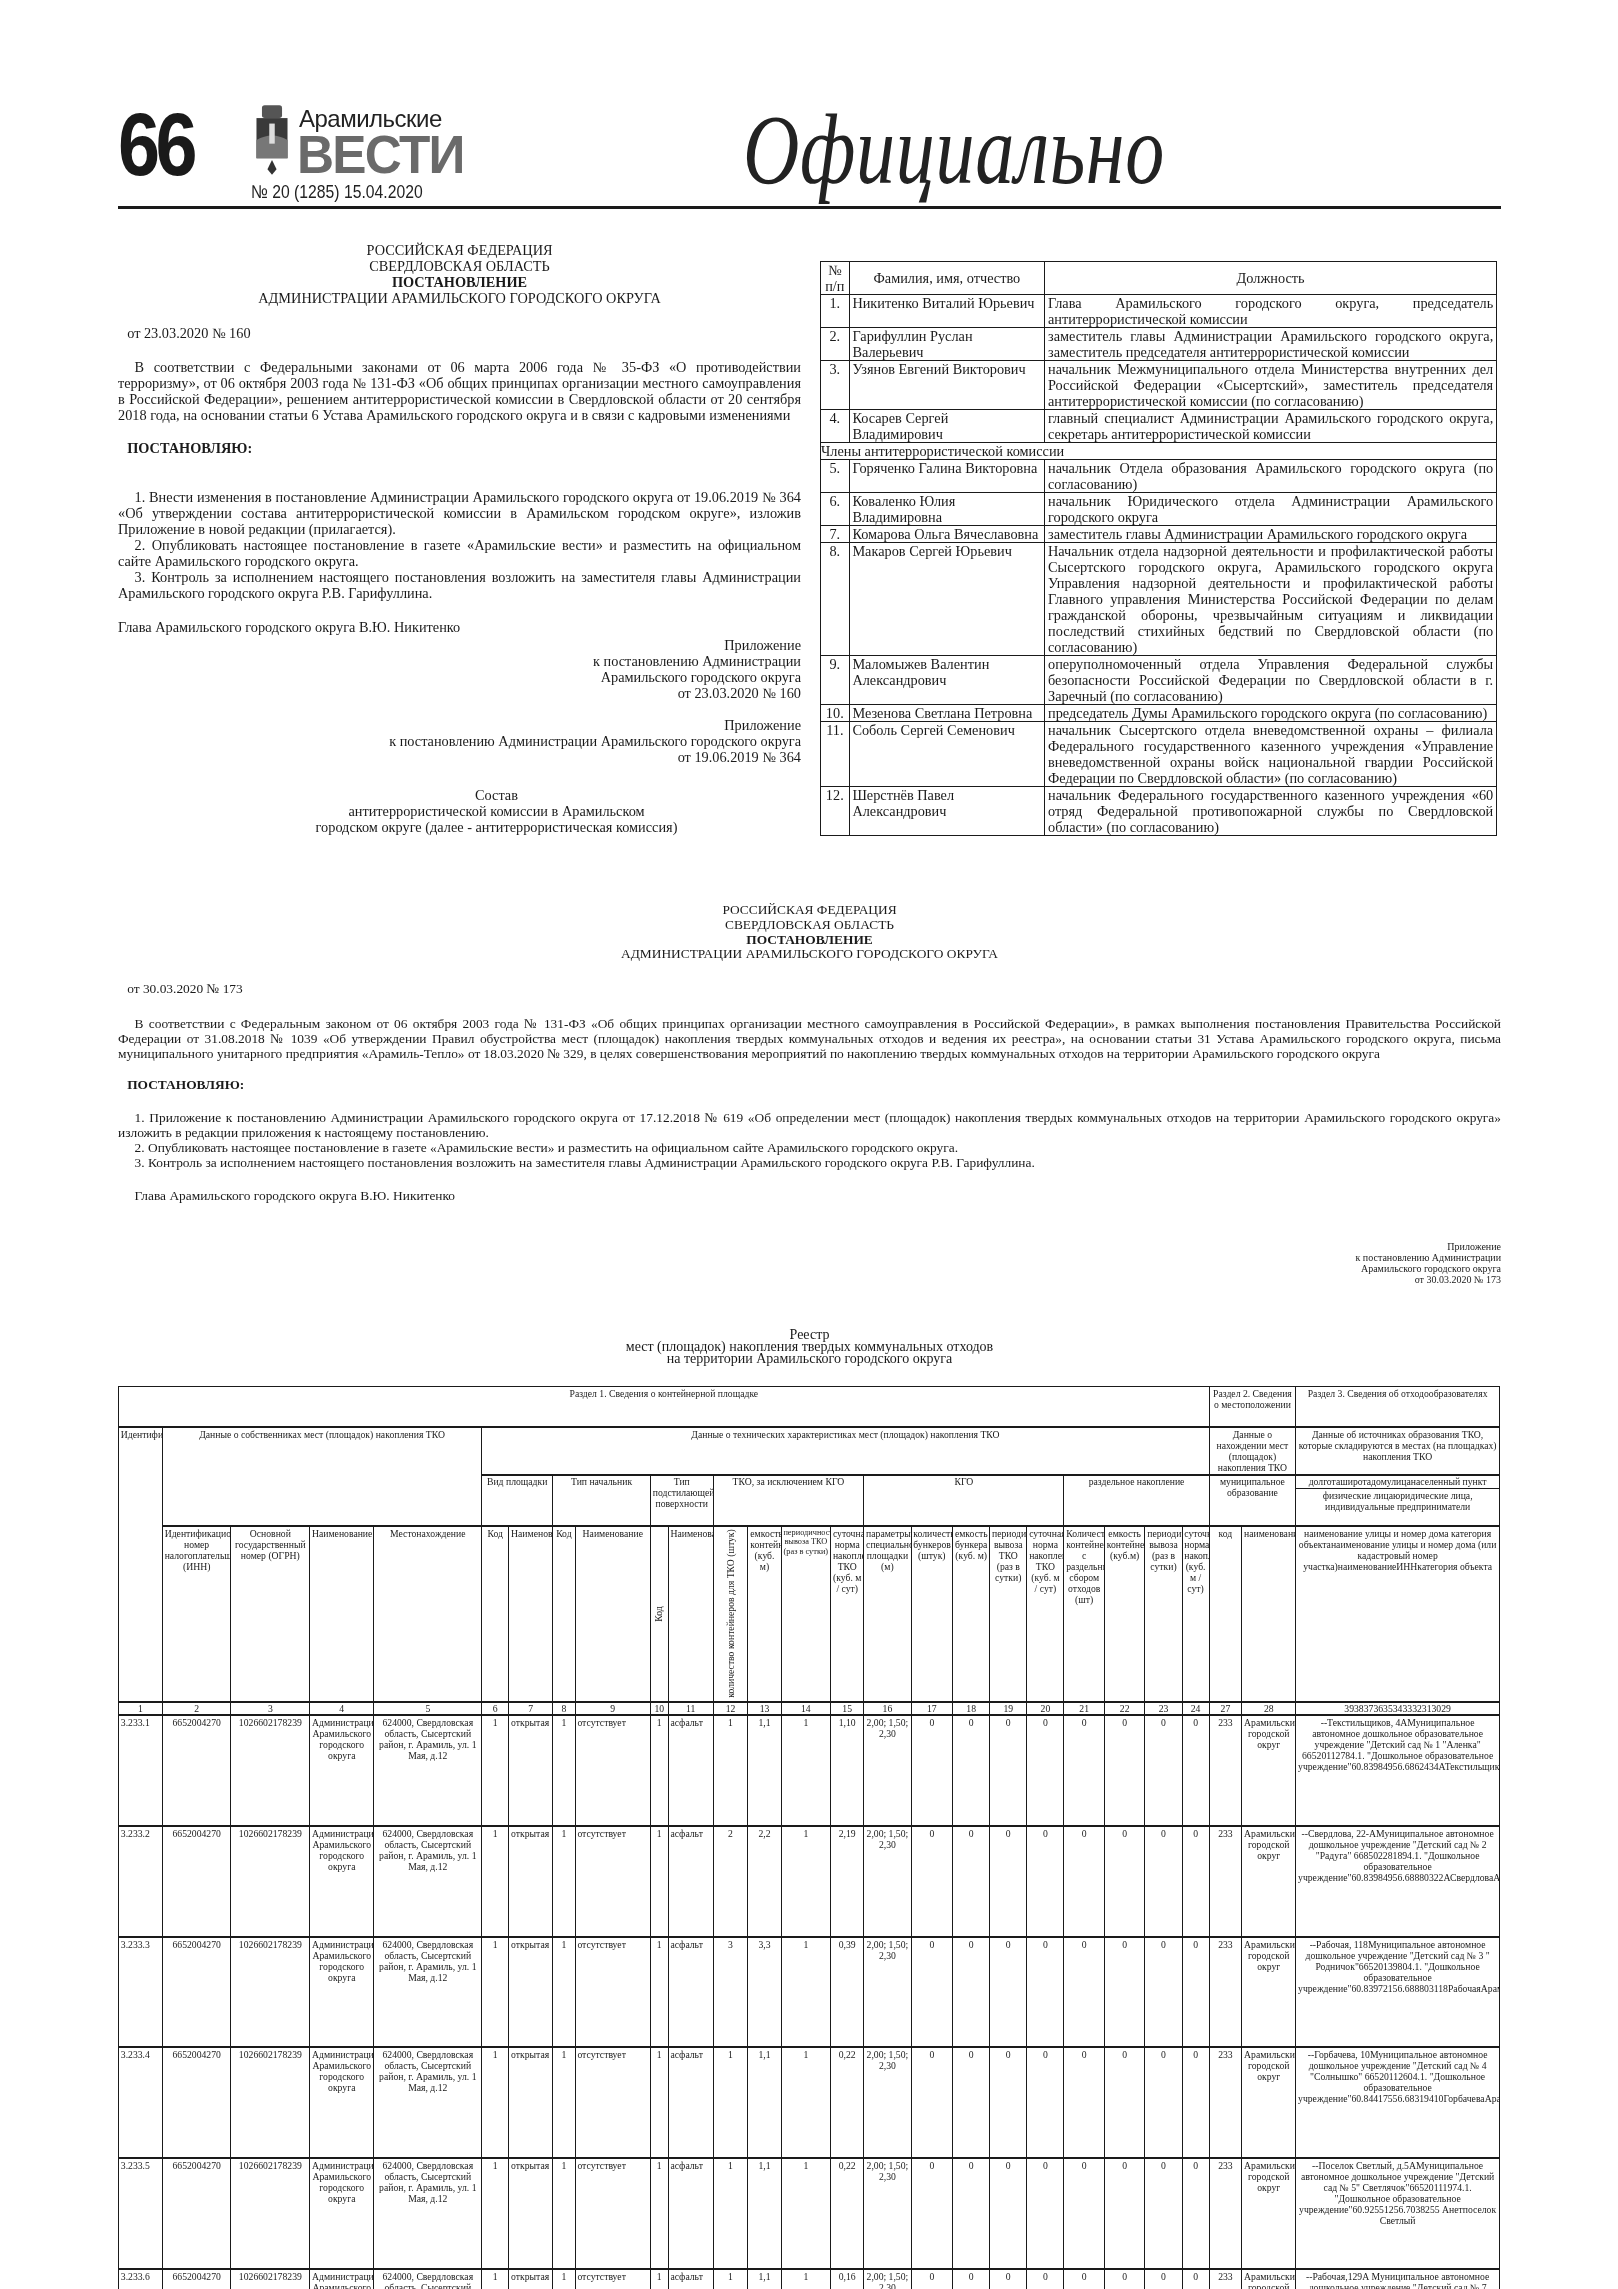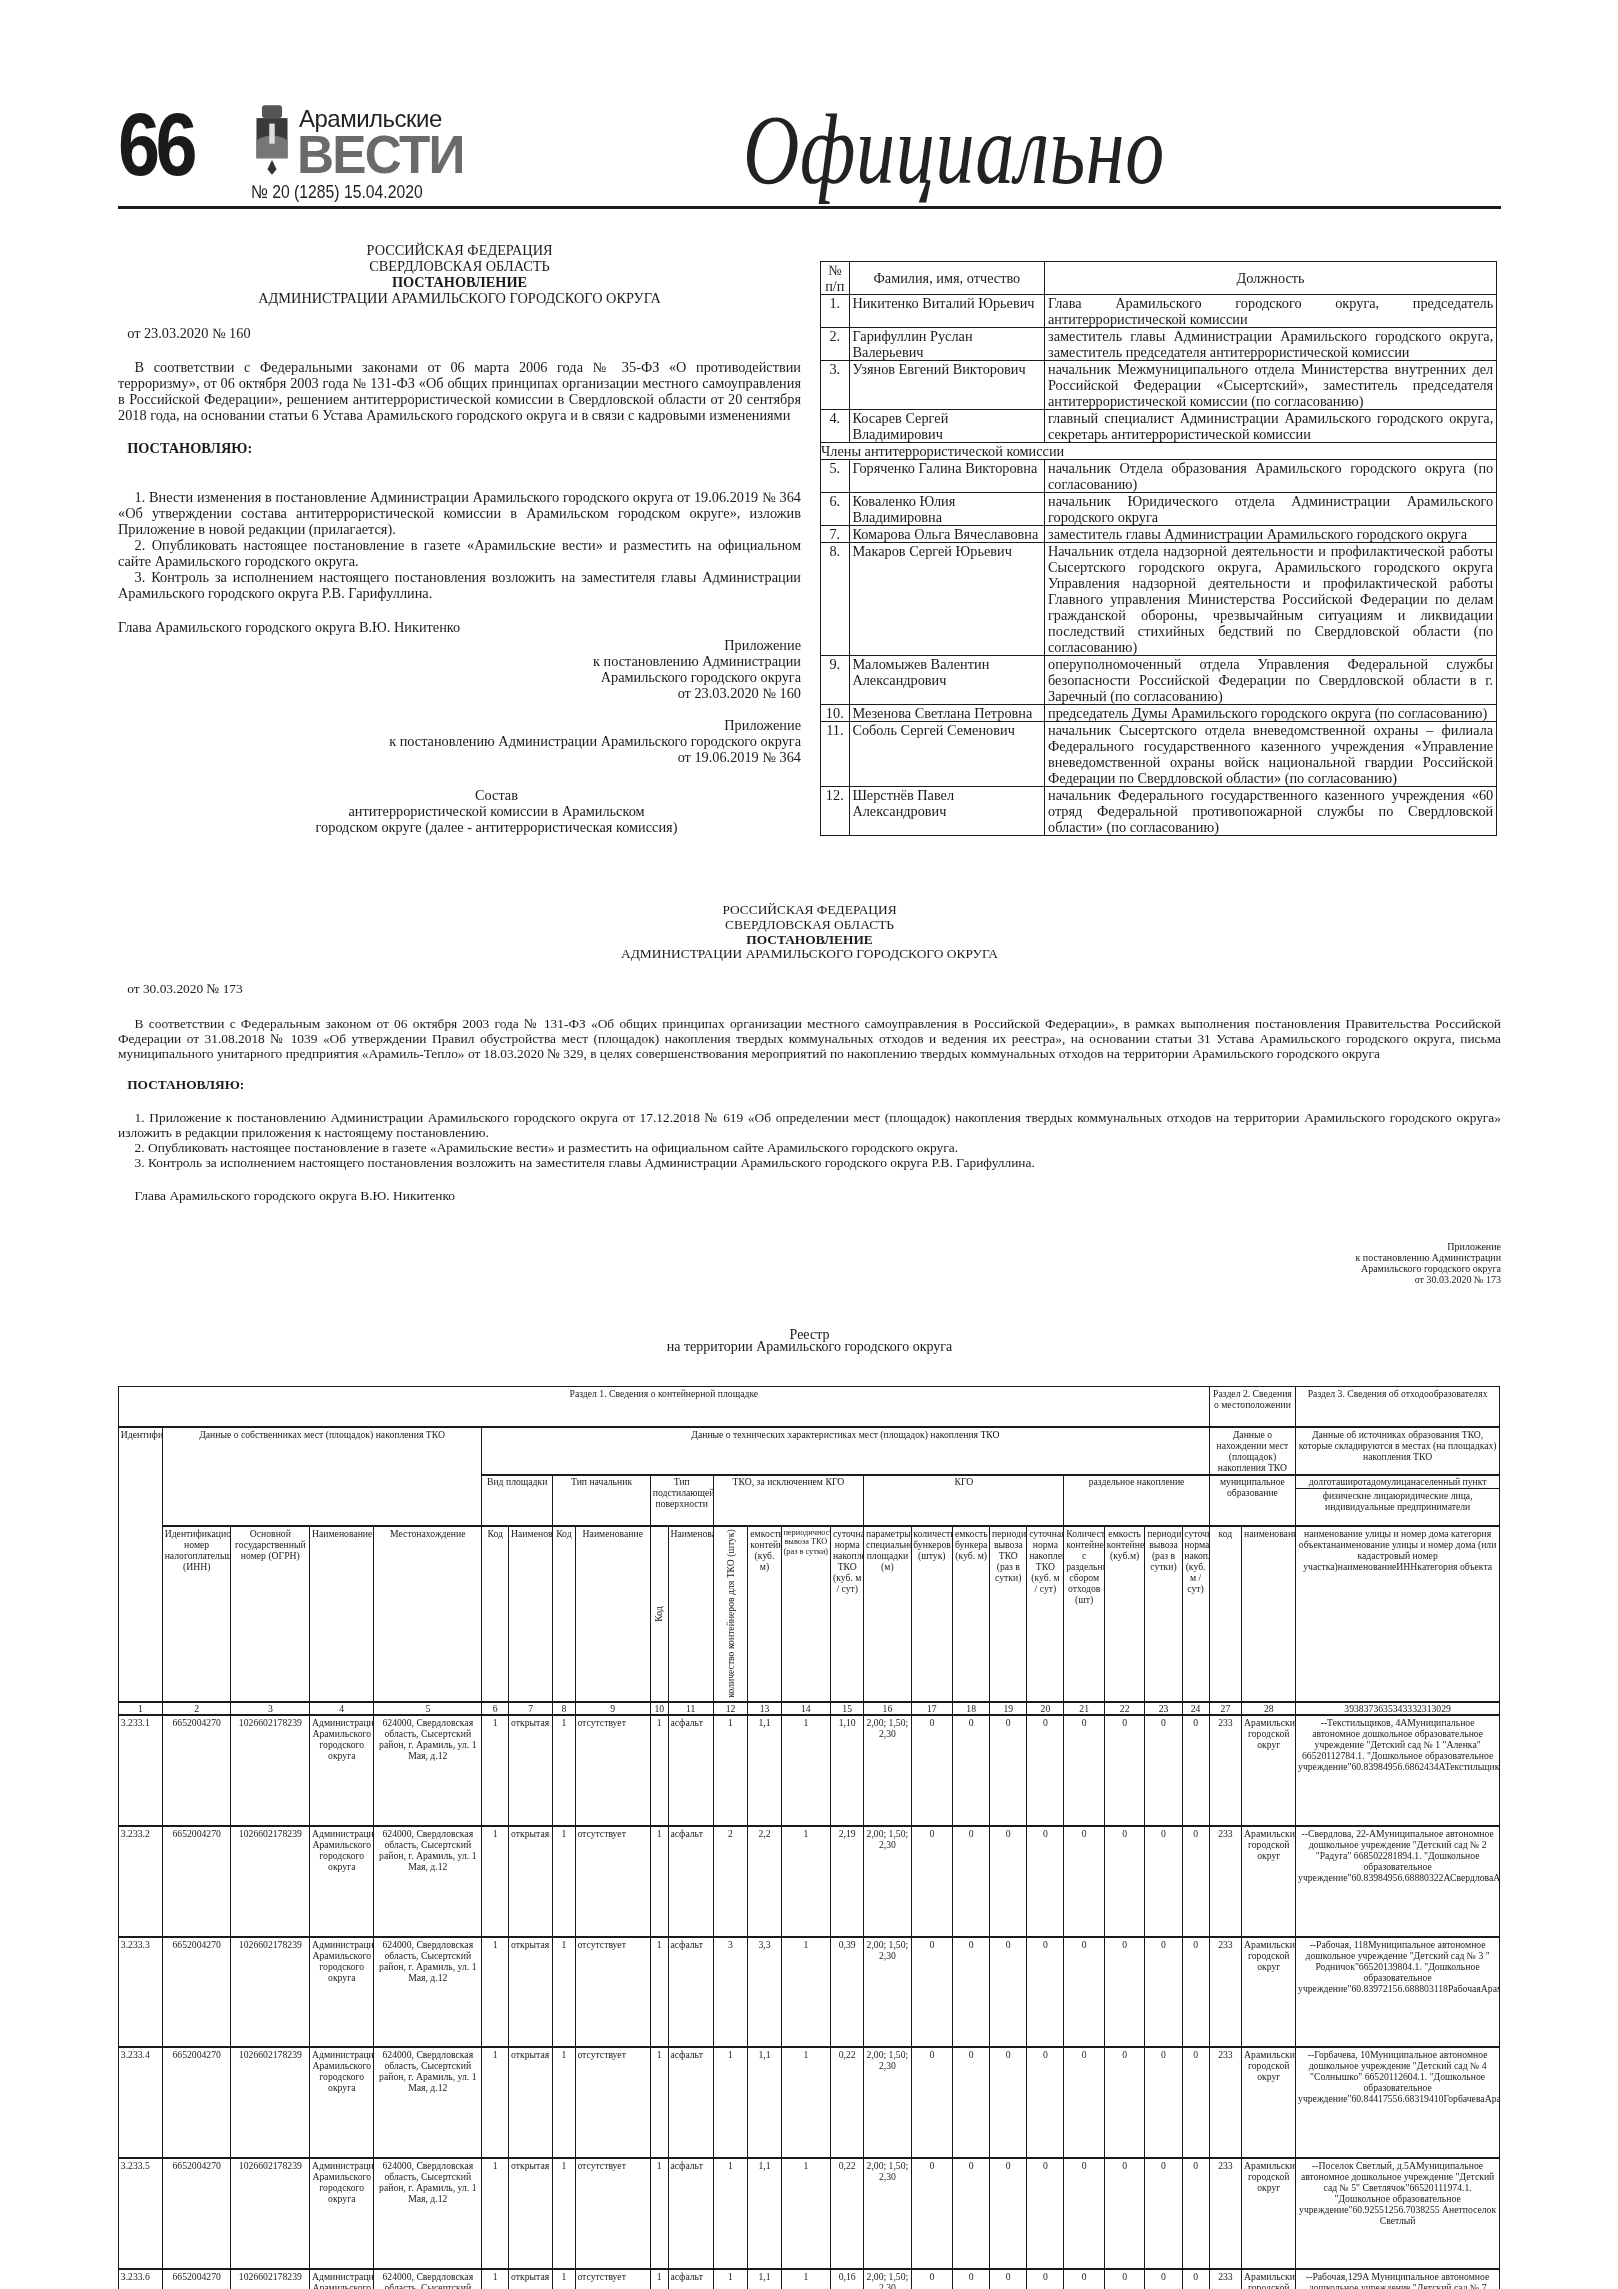--- a/index.html
+++ b/index.html
@@ -181,20 +181,21 @@
   <div class="right" style="margin-top:37px;font-size:10px;line-height:11px">
     <p>Приложение</p>
     <p>к постановлению Администрации</p>
     <p>Арамильского городского округа</p>
     <p>от 30.03.2020 № 173</p>
   </div>
 </div>
 
 <div class="abs reg-title">
   <p>Реестр</p>
+  <p>мест (площадок) накопления твердых коммунальных отходов</p>
   <p>на территории Арамильского городского округа</p>
 </div>
 
 <table class="abs reg">
   <colgroup>
     <col style="width:39px">
       <col style="width:61px">
       <col style="width:70px">
       <col style="width:57px">
       <col style="width:96px">

